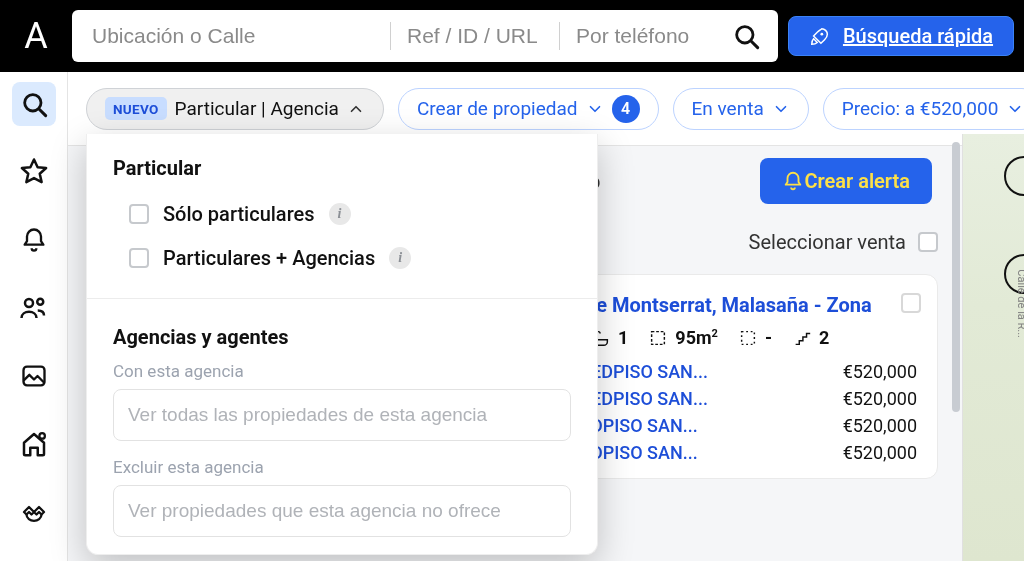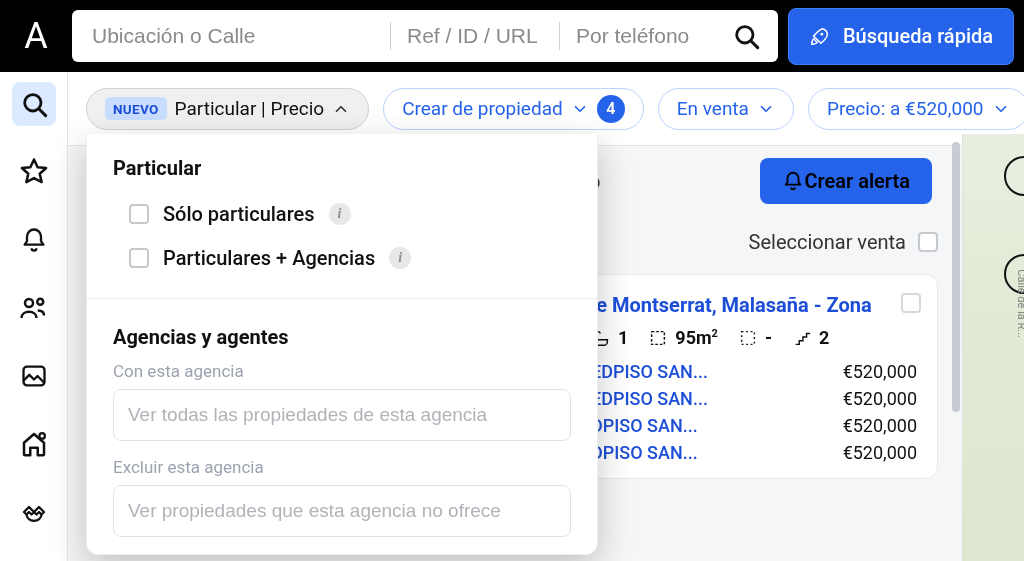--- a/index.html
+++ b/index.html
@@ -21,21 +21,21 @@
   .logo { width:52px; height:52px; display:flex; align-items:center; justify-content:center; }
   .logo span { color:#fff; font-size:36px; font-weight:400; }
   .searchbar { flex:1; background:#fff; border-radius:6px; height:52px; display:flex; align-items:center; padding:0 18px; position:relative; }
   .searchbar input { border:none; background:transparent; font-size:21px; color:#7f1d1d; outline:none; }
   .searchbar input::placeholder { color:#8a8a8a; }
   .sb-loc { flex:1; }
   .sb-divider { width:1px; height:28px; background:#d0d0d0; margin:0 14px; }
   .sb-ref { width:140px; }
   .sb-tel { width:140px; }
   .sb-icon-wrap { padding-left:18px; display:flex; align-items:center; }
-  .quick-btn { width:226px; height:57px; background:var(--blue); border:1px solid #3b82f6; border-radius:8px; display:flex; align-items:center; justify-content:center; gap:12px; color:#fff; font-size:20px; font-weight:500; cursor:pointer; }
+  .quick-btn { width:226px; height:40px; background:var(--blue); border:1px solid #3b82f6; border-radius:8px; display:flex; align-items:center; justify-content:center; gap:12px; color:#fff; font-size:20px; font-weight:500; cursor:pointer;text-decoration:underline; }
 
   
   .sidenav { position:absolute; left:0; top:72px; bottom:0; width:68px; background:#fff; border-right:1px solid var(--border-light); display:flex; flex-direction:column; align-items:center; padding-top:10px; gap:24px; }
   .sidenav .nav-item { width:44px; height:44px; border-radius:8px; display:flex; align-items:center; justify-content:center; color:#111; }
   .sidenav .nav-item.active { background:var(--blue-bg-light); }
 
   
   .filters { position:absolute; left:68px; right:0; top:72px; height:74px; background:#fff; border-bottom:1px solid var(--border-light); display:flex; align-items:center; padding:0 18px; gap:14px; }
   .chip { height:42px; border:1.6px solid #cfd2d6; border-radius:999px; display:inline-flex; align-items:center; padding:0 18px; font-size:19px; gap:8px; background:#fff; cursor:pointer; white-space:nowrap; }
   .chip.blue { border-color:#bcd3ff; color:var(--blue); }
@@ -61,21 +61,21 @@
   .dd-hr { height:1px; background:#ececec; margin:10px 0 4px; }
   .dd-sub { font-size:17px; color:#9ca3af; margin:12px 0 8px; }
   .dd-input { width:100%; height:52px; border:1.6px solid #e2e2e2; border-radius:8px; font-size:19px; padding:0 14px; outline:none; }
   .dd-input::placeholder { color:#b0b3b8; }
   .dd-field { margin-bottom:16px; }
 
   
   .results { flex:1; display:flex; position:relative; min-width:0;}
   .results-list { flex:1; min-width:0; padding:24px 24px 0 0; position:relative;}
   .results-header { display:flex; align-items:center; justify-content:space-between; padding-right:6px; margin-bottom:26px; }
-  .alert-btn { height:46px; padding:0 22px; background:var(--blue); border-radius:8px; color:#000000; font-size:20px; font-weight:600; display:inline-flex; align-items:center; gap:0; cursor:pointer; }
+  .alert-btn { height:46px; padding:0 22px; background:var(--blue); border-radius:8px; color:#fde047; font-size:20px; font-weight:600; display:inline-flex; align-items:center; gap:0; cursor:pointer; }
   .hidden-text { color:#333; font-size:22px; margin-left:520px; }
   .select-all-row { display:flex; align-items:center; justify-content:flex-end; gap:12px; font-size:20px; color:#333; margin-bottom:20px; }
   .select-all-row .cb { margin-left:0; }
   .card { background:#fff; border:1.5px solid #eaeaea; border-radius:12px; padding:18px 20px 12px 20px; position:relative; margin-left:502px; }
   .card-title { color:var(--blue-dark); font-size:20px; font-weight:700; margin-bottom:10px; }
   .spec-row { display:flex; align-items:center; gap:20px; font-size:18px; margin-bottom:10px; }
   .spec-row .spec { display:inline-flex; align-items:center; gap:7px; }
   .spec sup { font-size:11px; vertical-align:super; }
   .agency-grid .row { display:flex; justify-content:space-between; font-size:18px; padding:3px 0; }
   .agency-grid .row a { color:var(--blue-dark); font-weight:500; text-decoration:none; max-width:150px; overflow:hidden; text-overflow:ellipsis; white-space:nowrap; }
@@ -207,21 +207,21 @@
   <div class="nav-item">
       <svg width="30" height="30" viewBox="0 0 24 24">
         <use href="#ic-hands"></use>
       </svg>
     </div>
 </div>
 
 <div class="filters">
   <div class="chip particular">
     <span class="badge-new">NUEVO</span>
-    <span>Particular | Precio</span>
+    <span>Particular | Agencia</span>
     <svg width="18" height="18" viewBox="0 0 24 24" style="color:#333">
         <use href="#ic-chev-u"></use>
       </svg>
   </div>
   <div class="chip blue">
     <span>Crear de propiedad</span>
     <svg width="18" height="18" viewBox="0 0 24 24">
         <use href="#ic-chev-d"></use>
       </svg>
     <span class="count-badge">4</span>

